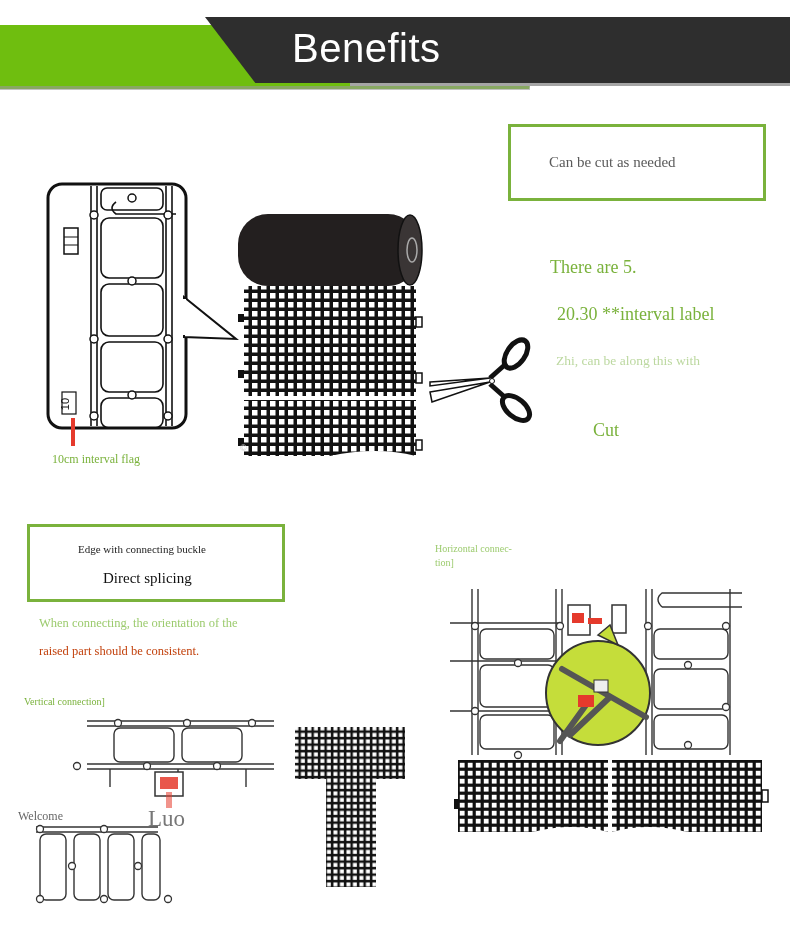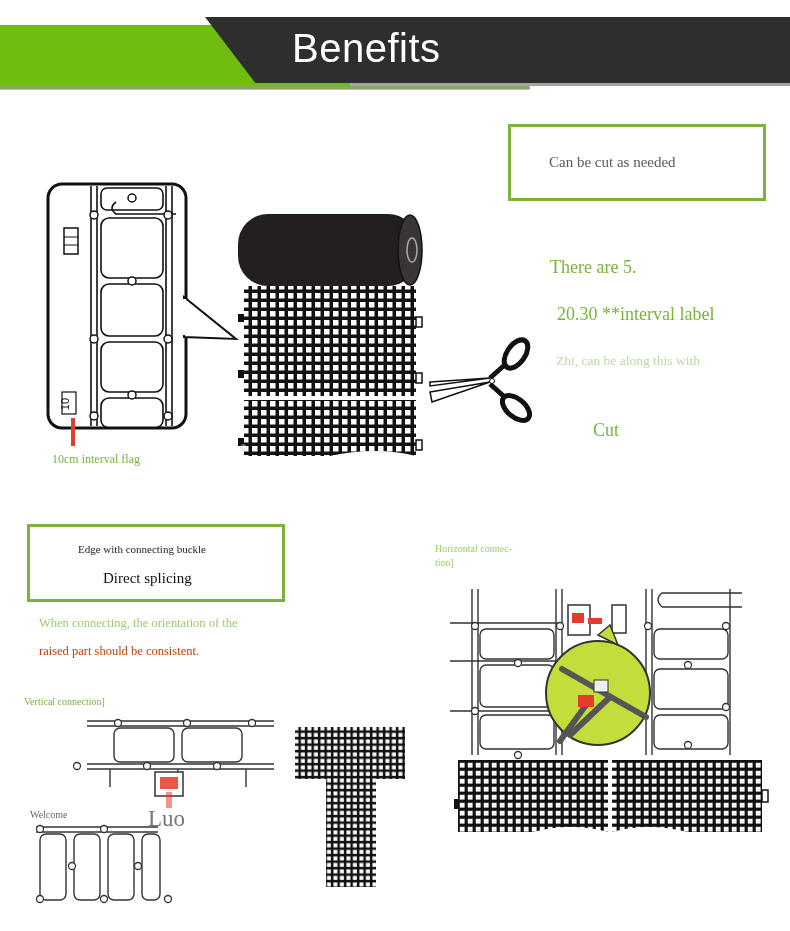--- a/index.html
+++ b/index.html
@@ -34,21 +34,21 @@
   .t-flag { left: 52px; top: 452px; font-size: 12px; }
 
   
   .splice-box { left: 27px; top: 524px; width: 258px; height: 78px; }
   .t-edge { left: 78px; top: 543px; font-size: 11px; color: #222; }
   .t-direct { left: 103px; top: 570px; font-size: 15px; color: #111; text-align: right; }
   .t-when1 { left: 39px; top: 616px; font-size: 12.5px; }
   .t-when2 { left: 39px; top: 644px; font-size: 12.5px; }
   .t-vertical { left: 24px; top: 688px; font-size: 10px; margin-top: 8px; }
   .t-horizontal { left: 435px; top: 542px; font-size: 10px; line-height: 14px; width: 100px; }
-  .t-welcome { left: 30px; top: 809px; font-size: 10px; color: #666; }
+  .t-welcome { left: 18px; top: 809px; font-size: 12px; color: #666; }
   .t-luo { left: 148px; top: 806px; font-size: 23px; color: #777; }
 
   svg { position: absolute; overflow: visible; }
 </style>
 </head>
 <body>
 
 <div class="abs banner-green"></div>
 <div class="abs banner-green-shadow"></div>
 <div class="abs banner-dark-shadow"></div>

